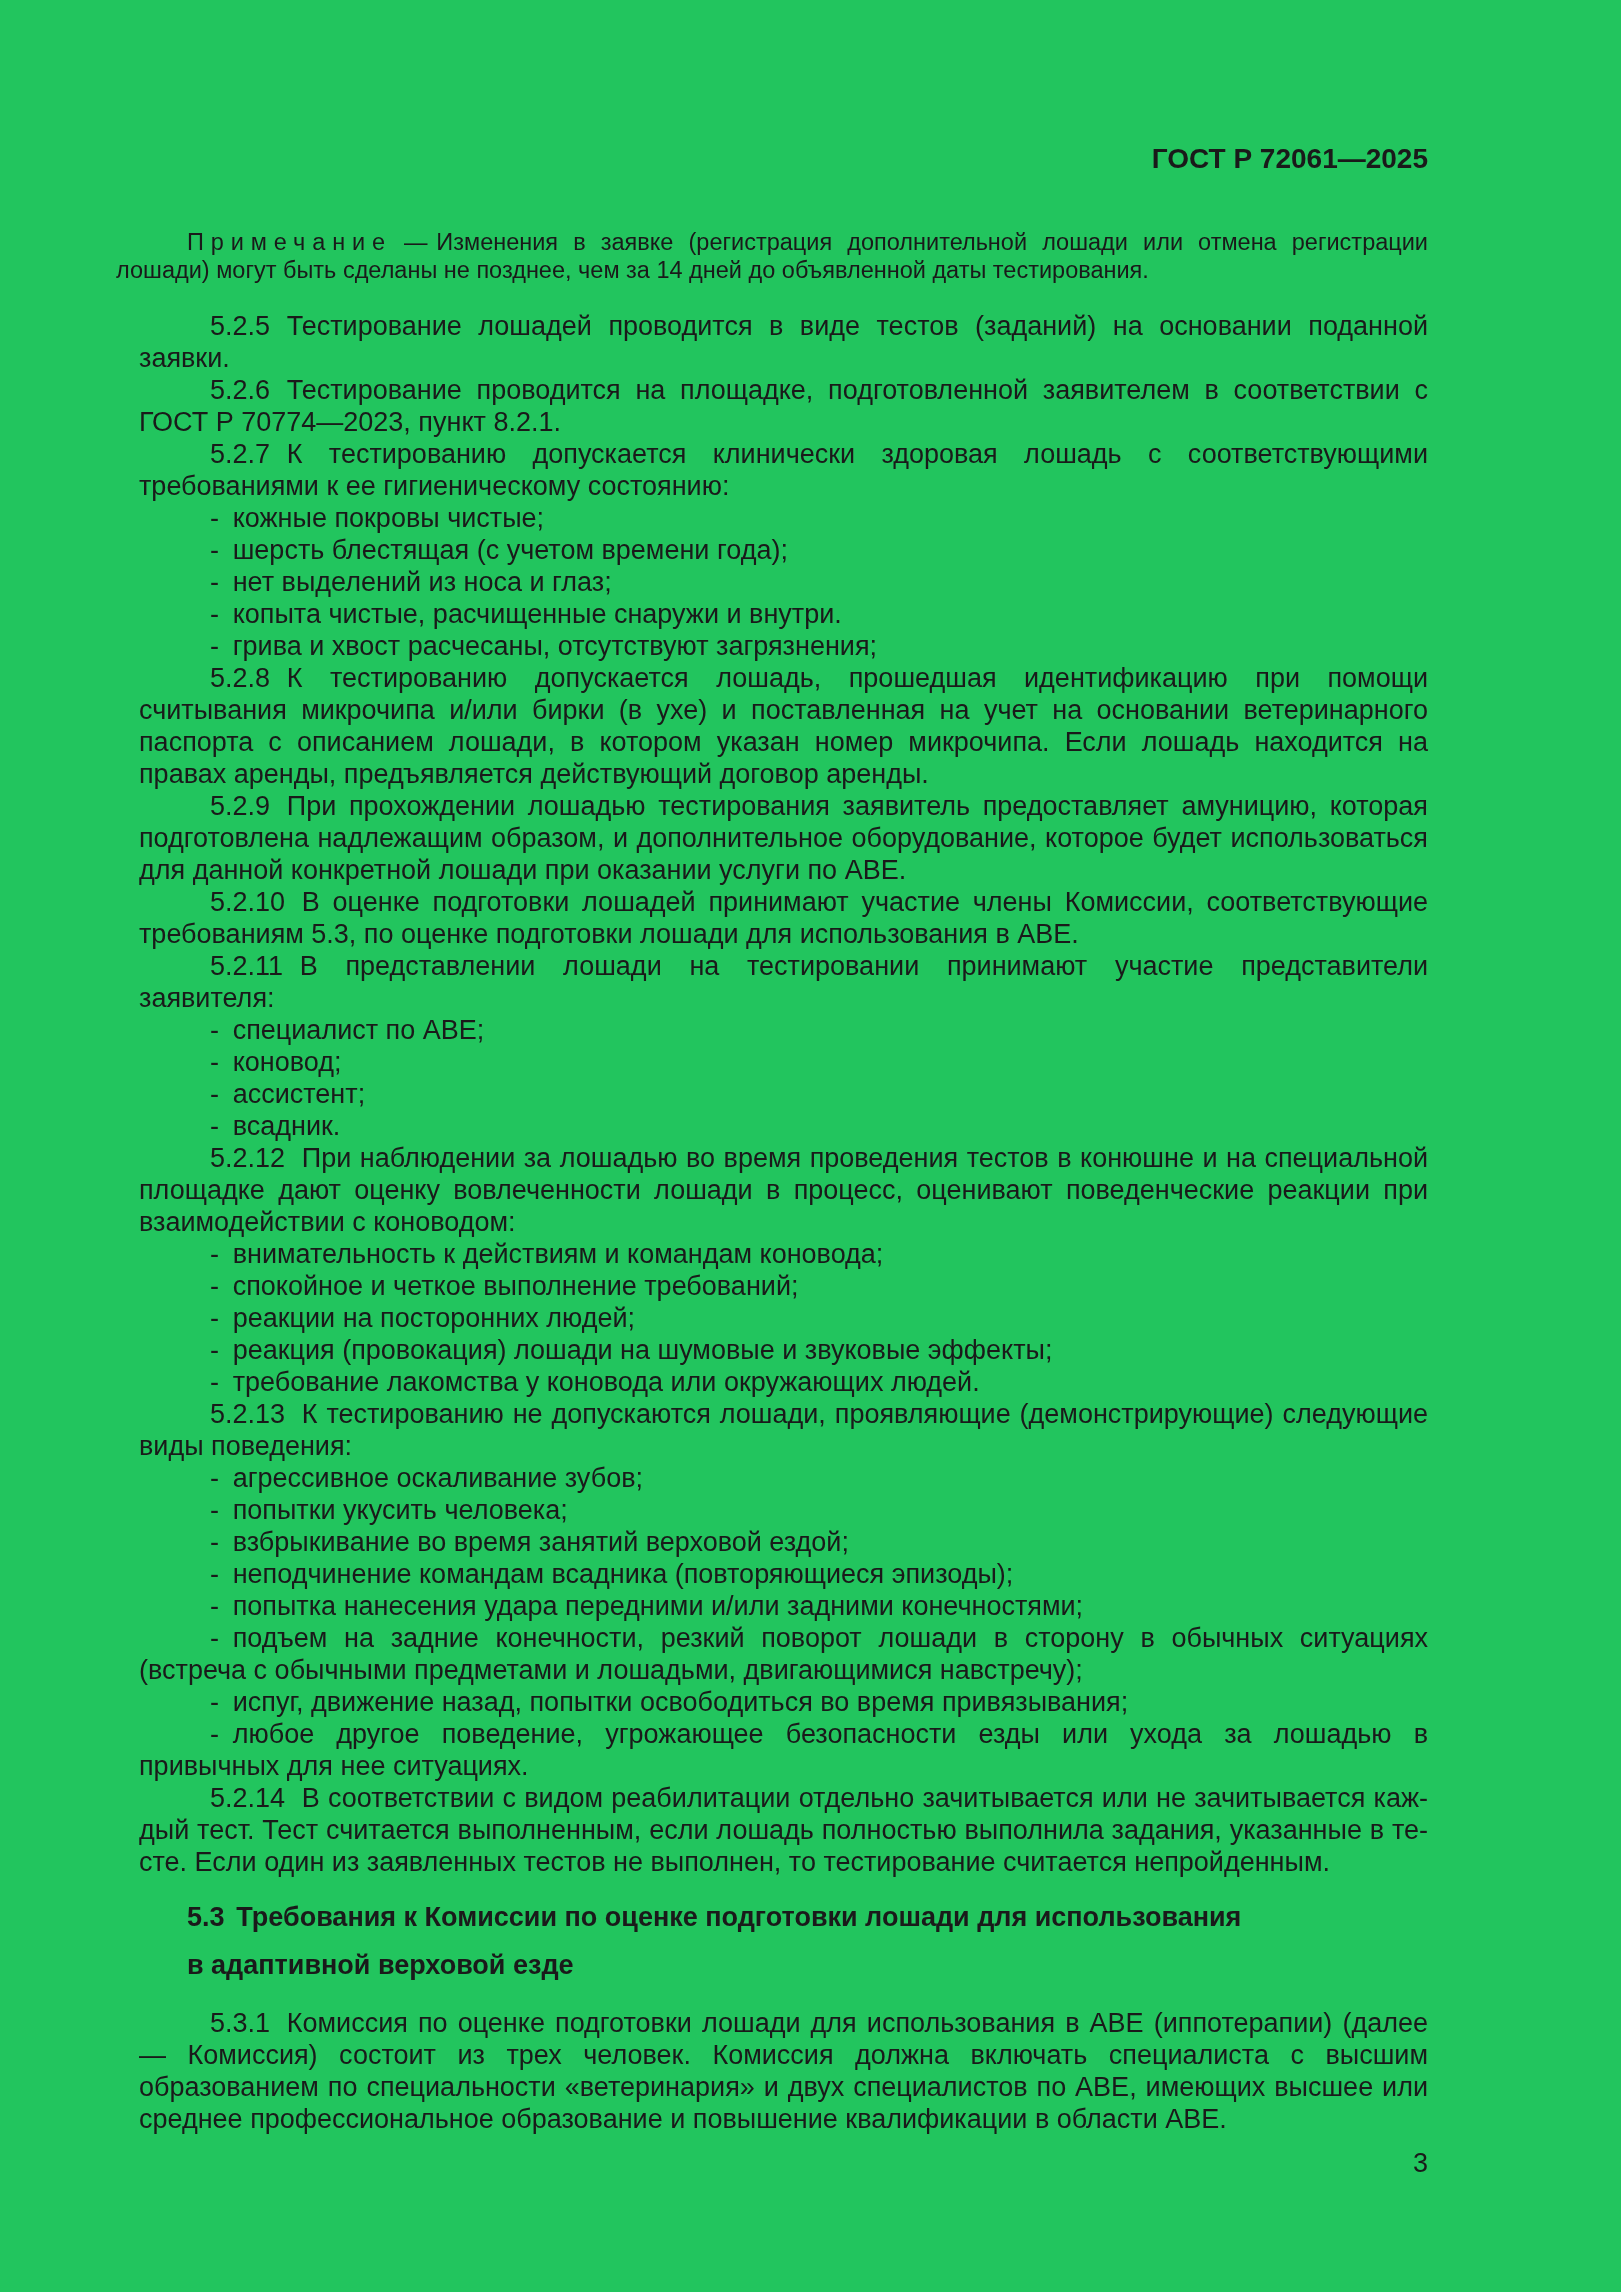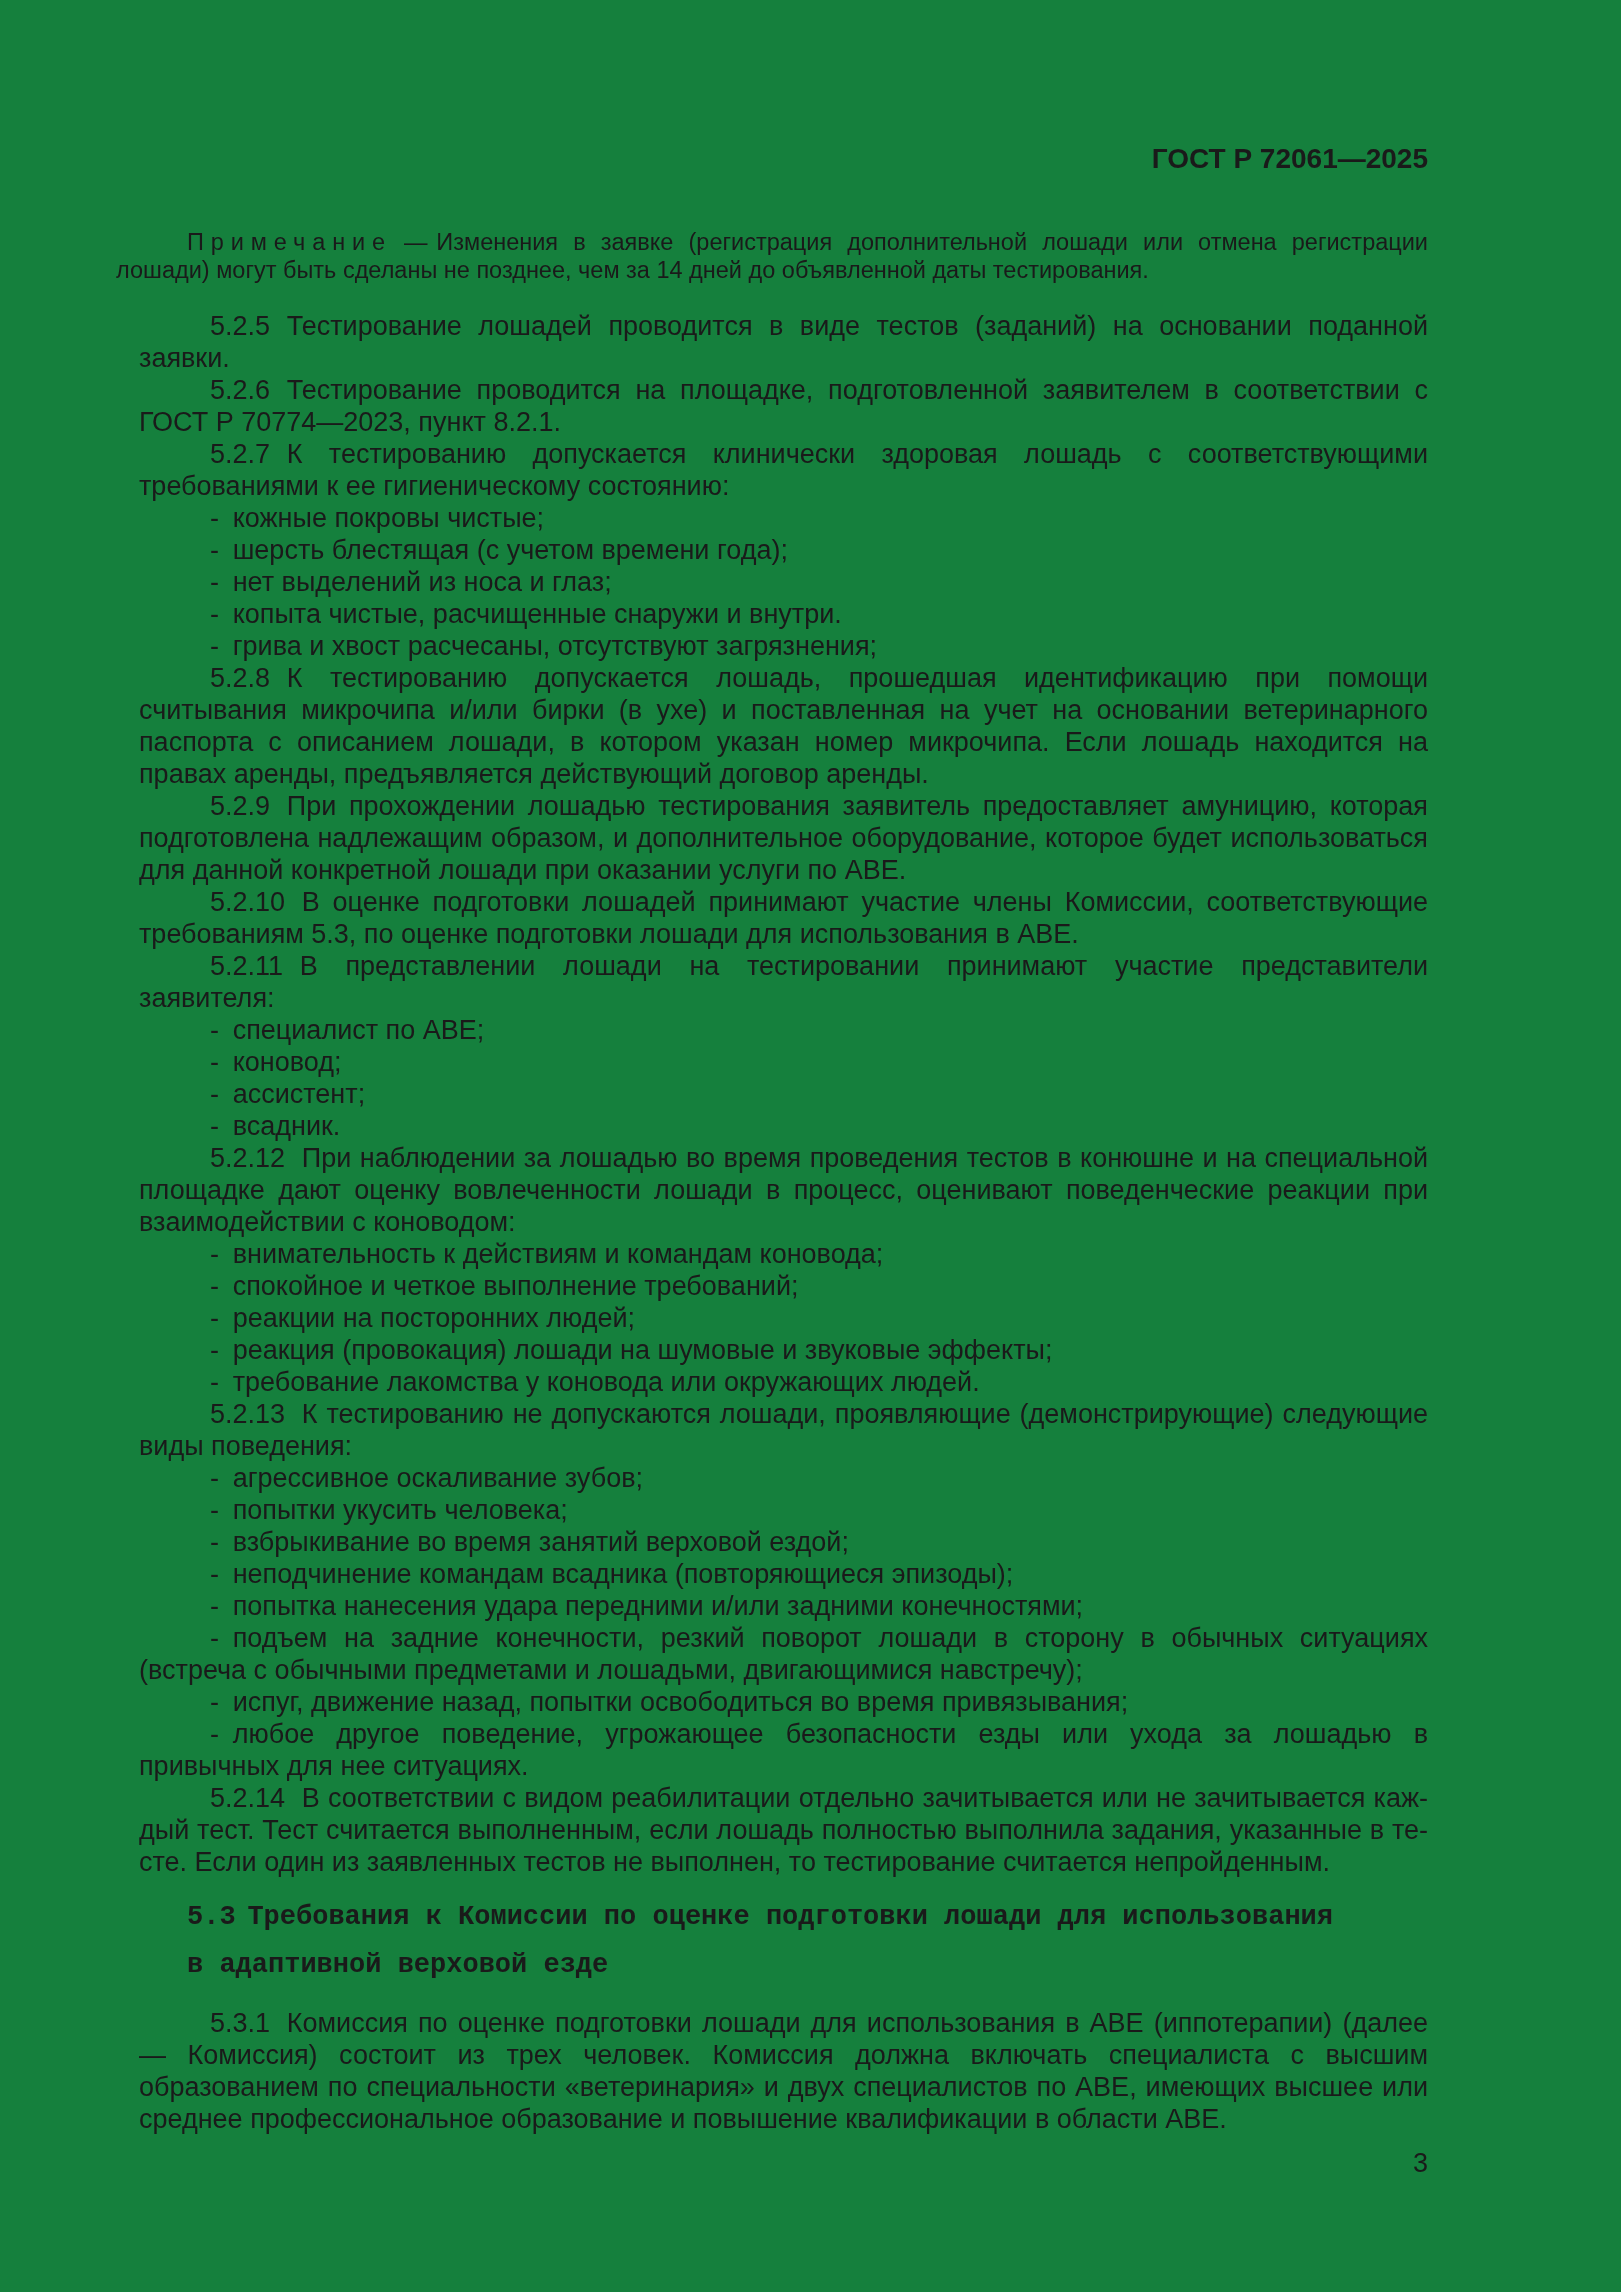--- a/index.html
+++ b/index.html
@@ -4,21 +4,21 @@
 <style>
   html, body {
     margin: 0;
     padding: 0;
     background: #ffffff;
   }
   .page {
     position: relative;
     width: 1621px;
     height: 2293px;
-    background: #15803d;
+    background: #22c55e;
     color: #1a1a1a;
     font-family: "Liberation Sans", "DejaVu Sans", sans-serif;
     box-sizing: border-box;
     padding: 143px 193px 0 116px;
     overflow: hidden;
   }
   .doc-header {
     text-align: right;
     font-weight: 700;
     font-size: 28px;
@@ -43,21 +43,20 @@
   }
   .num    { margin-right: 16.7px; }
   .marker { margin-right: 13.7px; }
   .section-heading {
     font-size: 27px;
     line-height: 48px;
     font-weight: 700;
     padding-left: 71px;
     margin: 15.7px 0 17.6px 0;
     text-align: left;
-    font-family: Liberation Mono, monospace;
   }
   .section-heading .num { margin-right: 11.8px; }
   .page-number {
     text-align: right;
     font-size: 27px;
     line-height: 32px;
     margin-top: 11.8px;
   }
 </style>
 </head>

